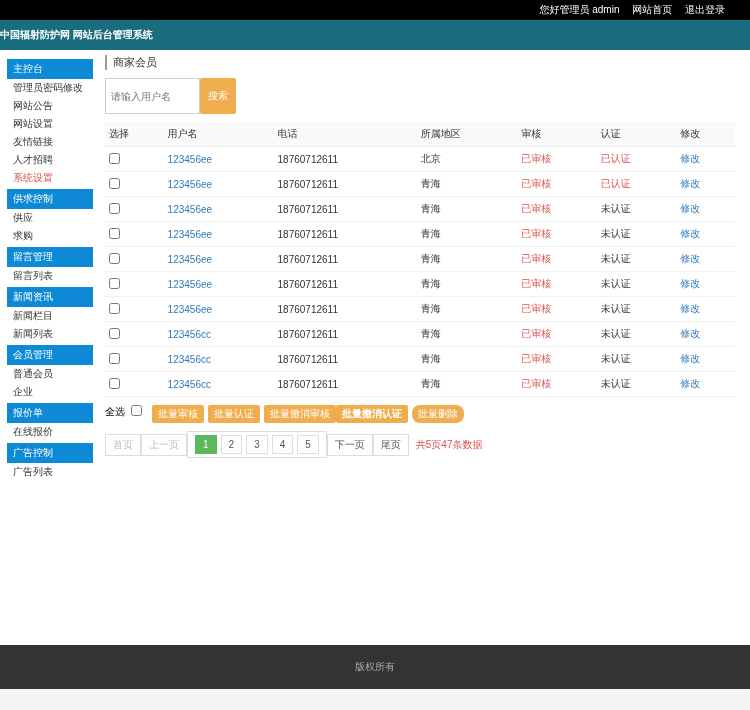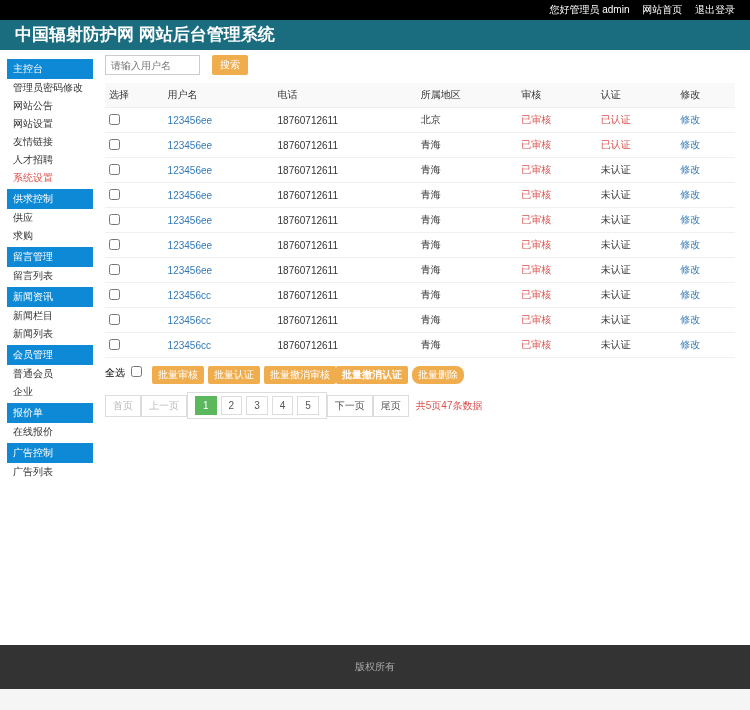--- a/index.html
+++ b/index.html
@@ -1,29 +1,29 @@
 <!DOCTYPE html>
 <html><head>
 <meta charset="utf-8">
 <style>
 *{margin:0;padding:0;box-sizing:border-box}
 body{font-family:"Microsoft YaHei",Arial,sans-serif;font-size:11px;background:#f5f5f5;width:750px;height:710px;overflow:hidden}
-.topbar{background:#000;color:#fff;height:20px;line-height:20px;text-align:right;padding-right:15px;font-size:10px}
+.topbar{background:#000;color:#fff;height:20px;line-height:20px;text-align:right;padding-right:25px;font-size:10px}
 .topbar span{margin-left:10px;cursor:pointer}
-.header{background:#1a6d7f;color:#fff;height:30px;line-height:30px;padding-left:15px;font-size:17px;font-weight:bold}
+.header{background:#1a6d7f;color:#fff;height:30px;line-height:30px;font-size:10px;font-weight:bold}
 .main{display:flex;background:#fff;min-height:595px}
 .sidebar{width:100px;padding:7px}
 .side-head{background:#0d89d5;color:#fff;padding:3px 6px;font-size:10px;margin-top:2px}
 .side-item{padding:2px 6px;font-size:10px;color:#333;cursor:pointer}
 .side-item.red{color:#d9534f}
 .content{flex:1;padding:5px 15px 5px 5px}
 .page-title{border-left:2px solid #999;padding-left:6px;font-size:11px;color:#333;margin-bottom:8px}
-.search-row{margin-bottom:8px;display:flex;gap:12px}
+.search-row{margin-bottom:8px;display:flex;gap:0}
 .search-row input{border:1px solid #ccc;padding:3px 5px;font-size:10px;width:95px}
-.btn{border:none;padding:3px 8px;font-size:10px;cursor:pointer;border-radius:2px}
+.btn{border:none;padding:11px 8px;font-size:10px;cursor:pointer;border-radius:2px}
 .btn-orange{background:#f0ad4e;color:#fff}
 .btn-filter{background:#fff;border:1px solid #ccc;padding:3px 12px;margin-right:6px;font-size:10px;cursor:pointer}
 .btn-filter.active{background:#f0ad4e;color:#fff;border-color:#f0ad4e}
 .filter-row{margin-bottom:6px}
 table{width:100%;border-collapse:collapse;font-size:10px}
 th{text-align:left;padding:5px 4px;background:#f9f9f9;border-bottom:1px solid #eee;color:#333;font-weight:normal}
 td{padding:5px 4px;border-bottom:1px solid #f0f0f0;color:#333}
 .link-blue{color:#337ab7;cursor:pointer}
 .txt-red{color:#d9534f}
 .batch-row{margin-top:8px;display:flex;align-items:flex-start;gap:6px;font-size:10px}
@@ -69,20 +69,21 @@
       <div class="side-head">会员管理</div>
       <div class="side-item">普通会员</div>
       <div class="side-item">企业</div>
       <div class="side-head">报价单</div>
       <div class="side-item">在线报价</div>
       <div class="side-head">广告控制</div>
       <div class="side-item">广告列表</div>
     </div>
 
   <div class="content">
+    <div class="page-title">商家会员</div>
 
     <div class="search-row">
       <input type="text" placeholder="请输入用户名" style="">
       <button class="btn btn-orange">搜索</button>
     </div>
 
 
     <table>
       <thead>
           <tr>

